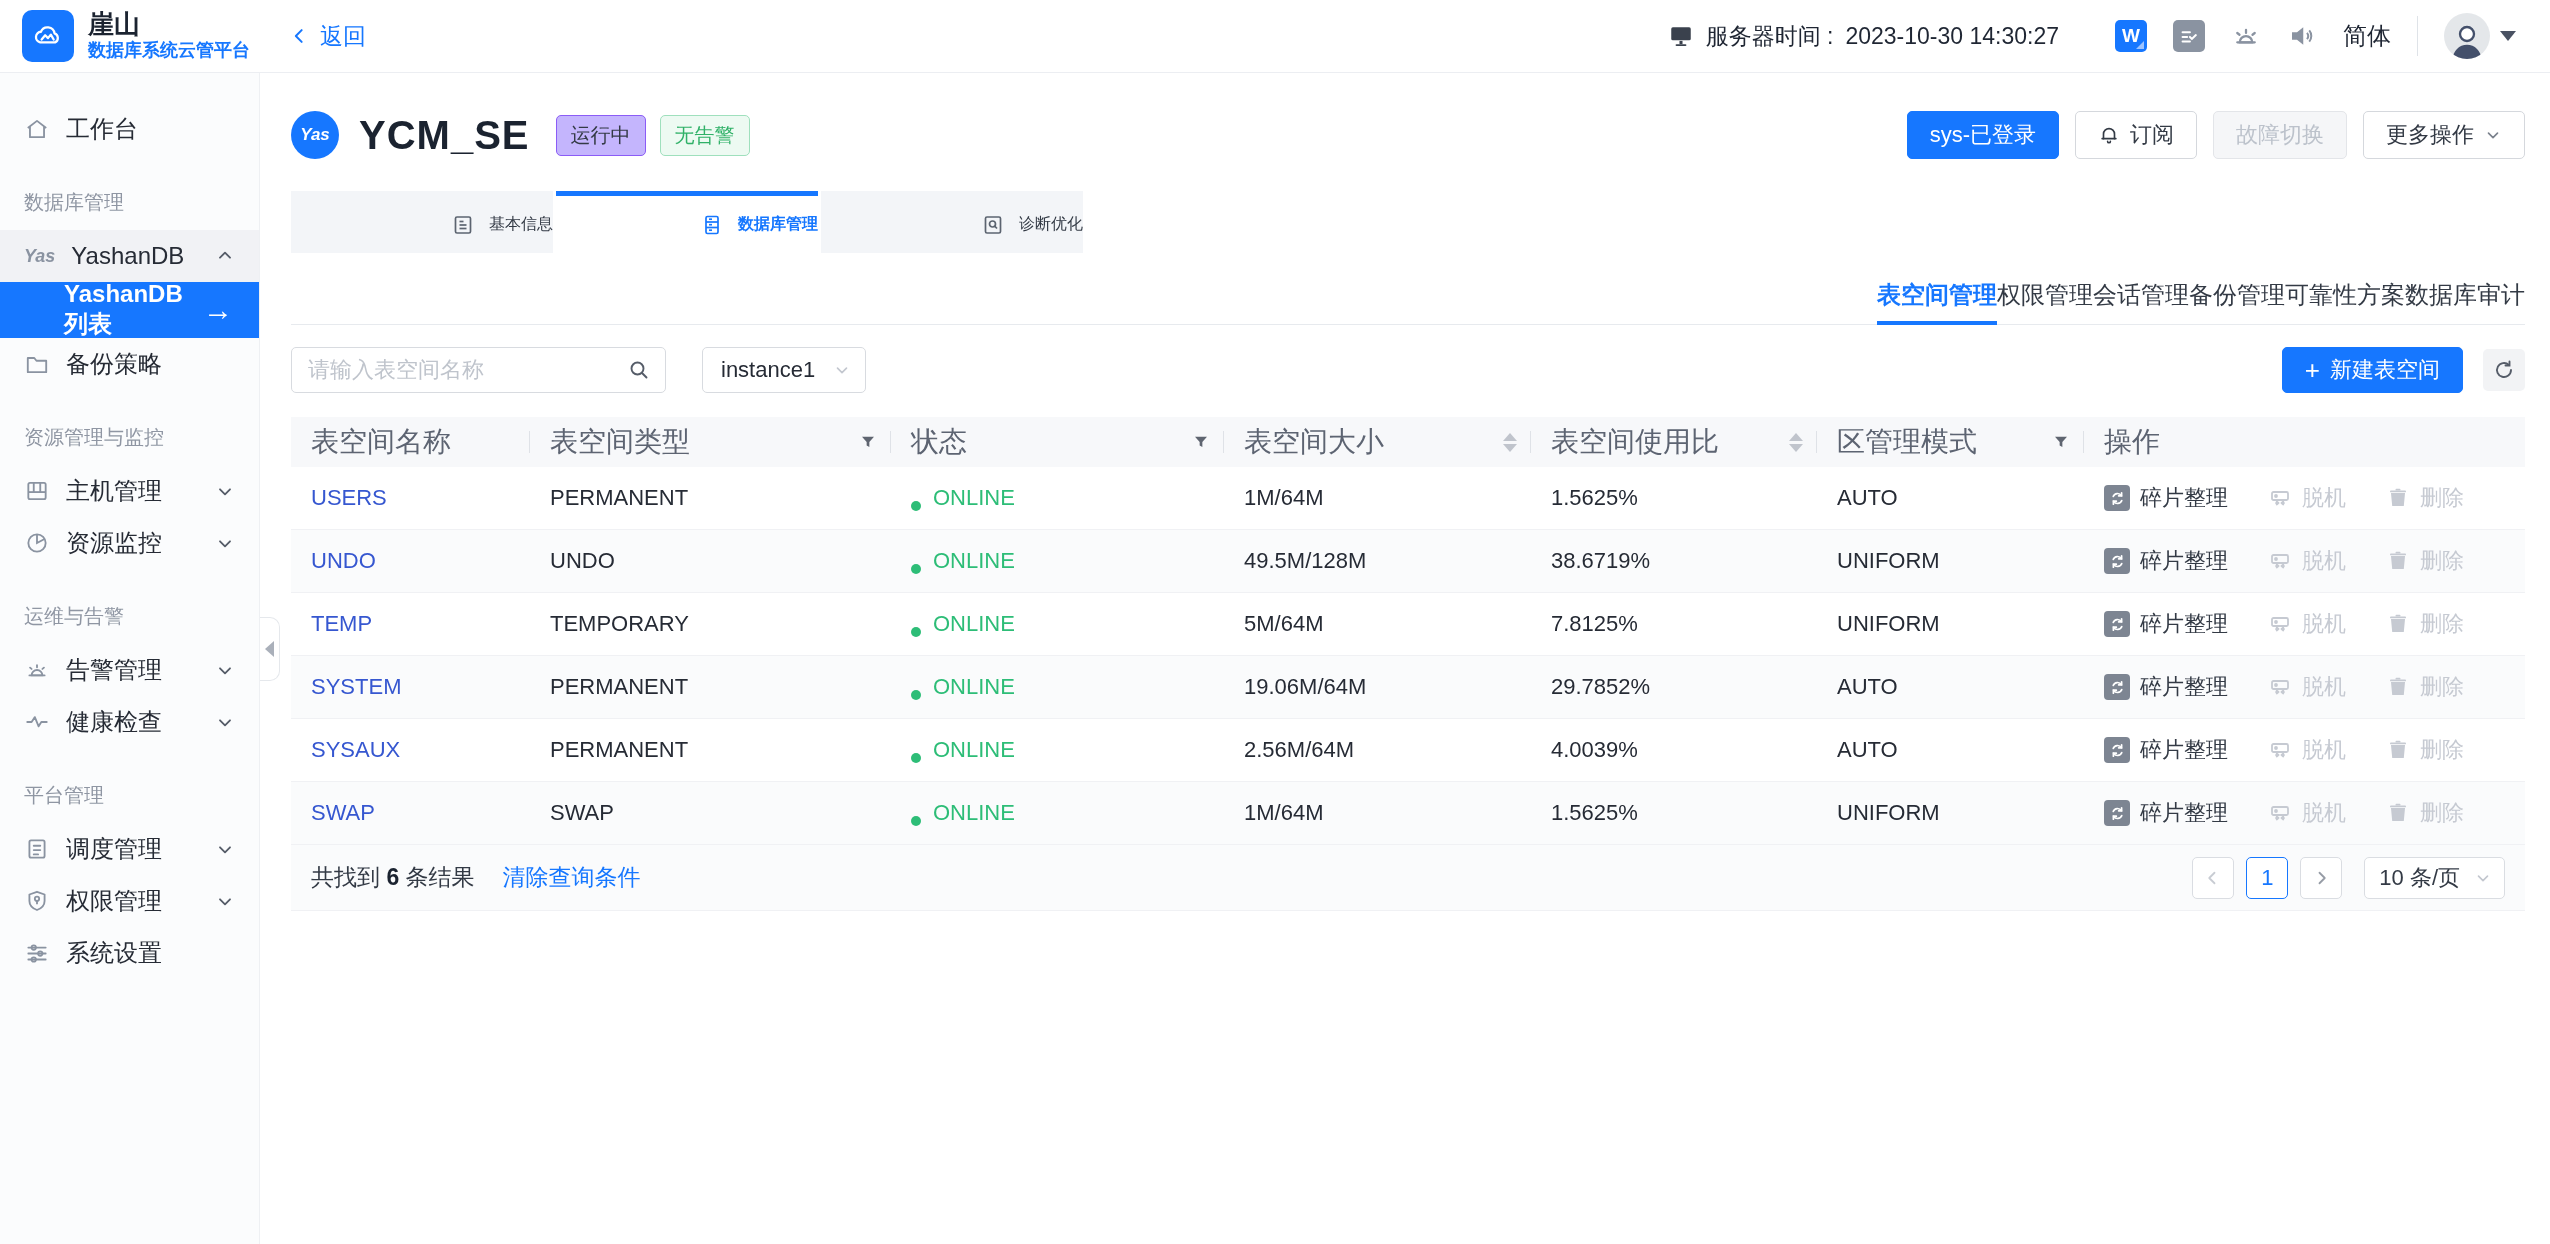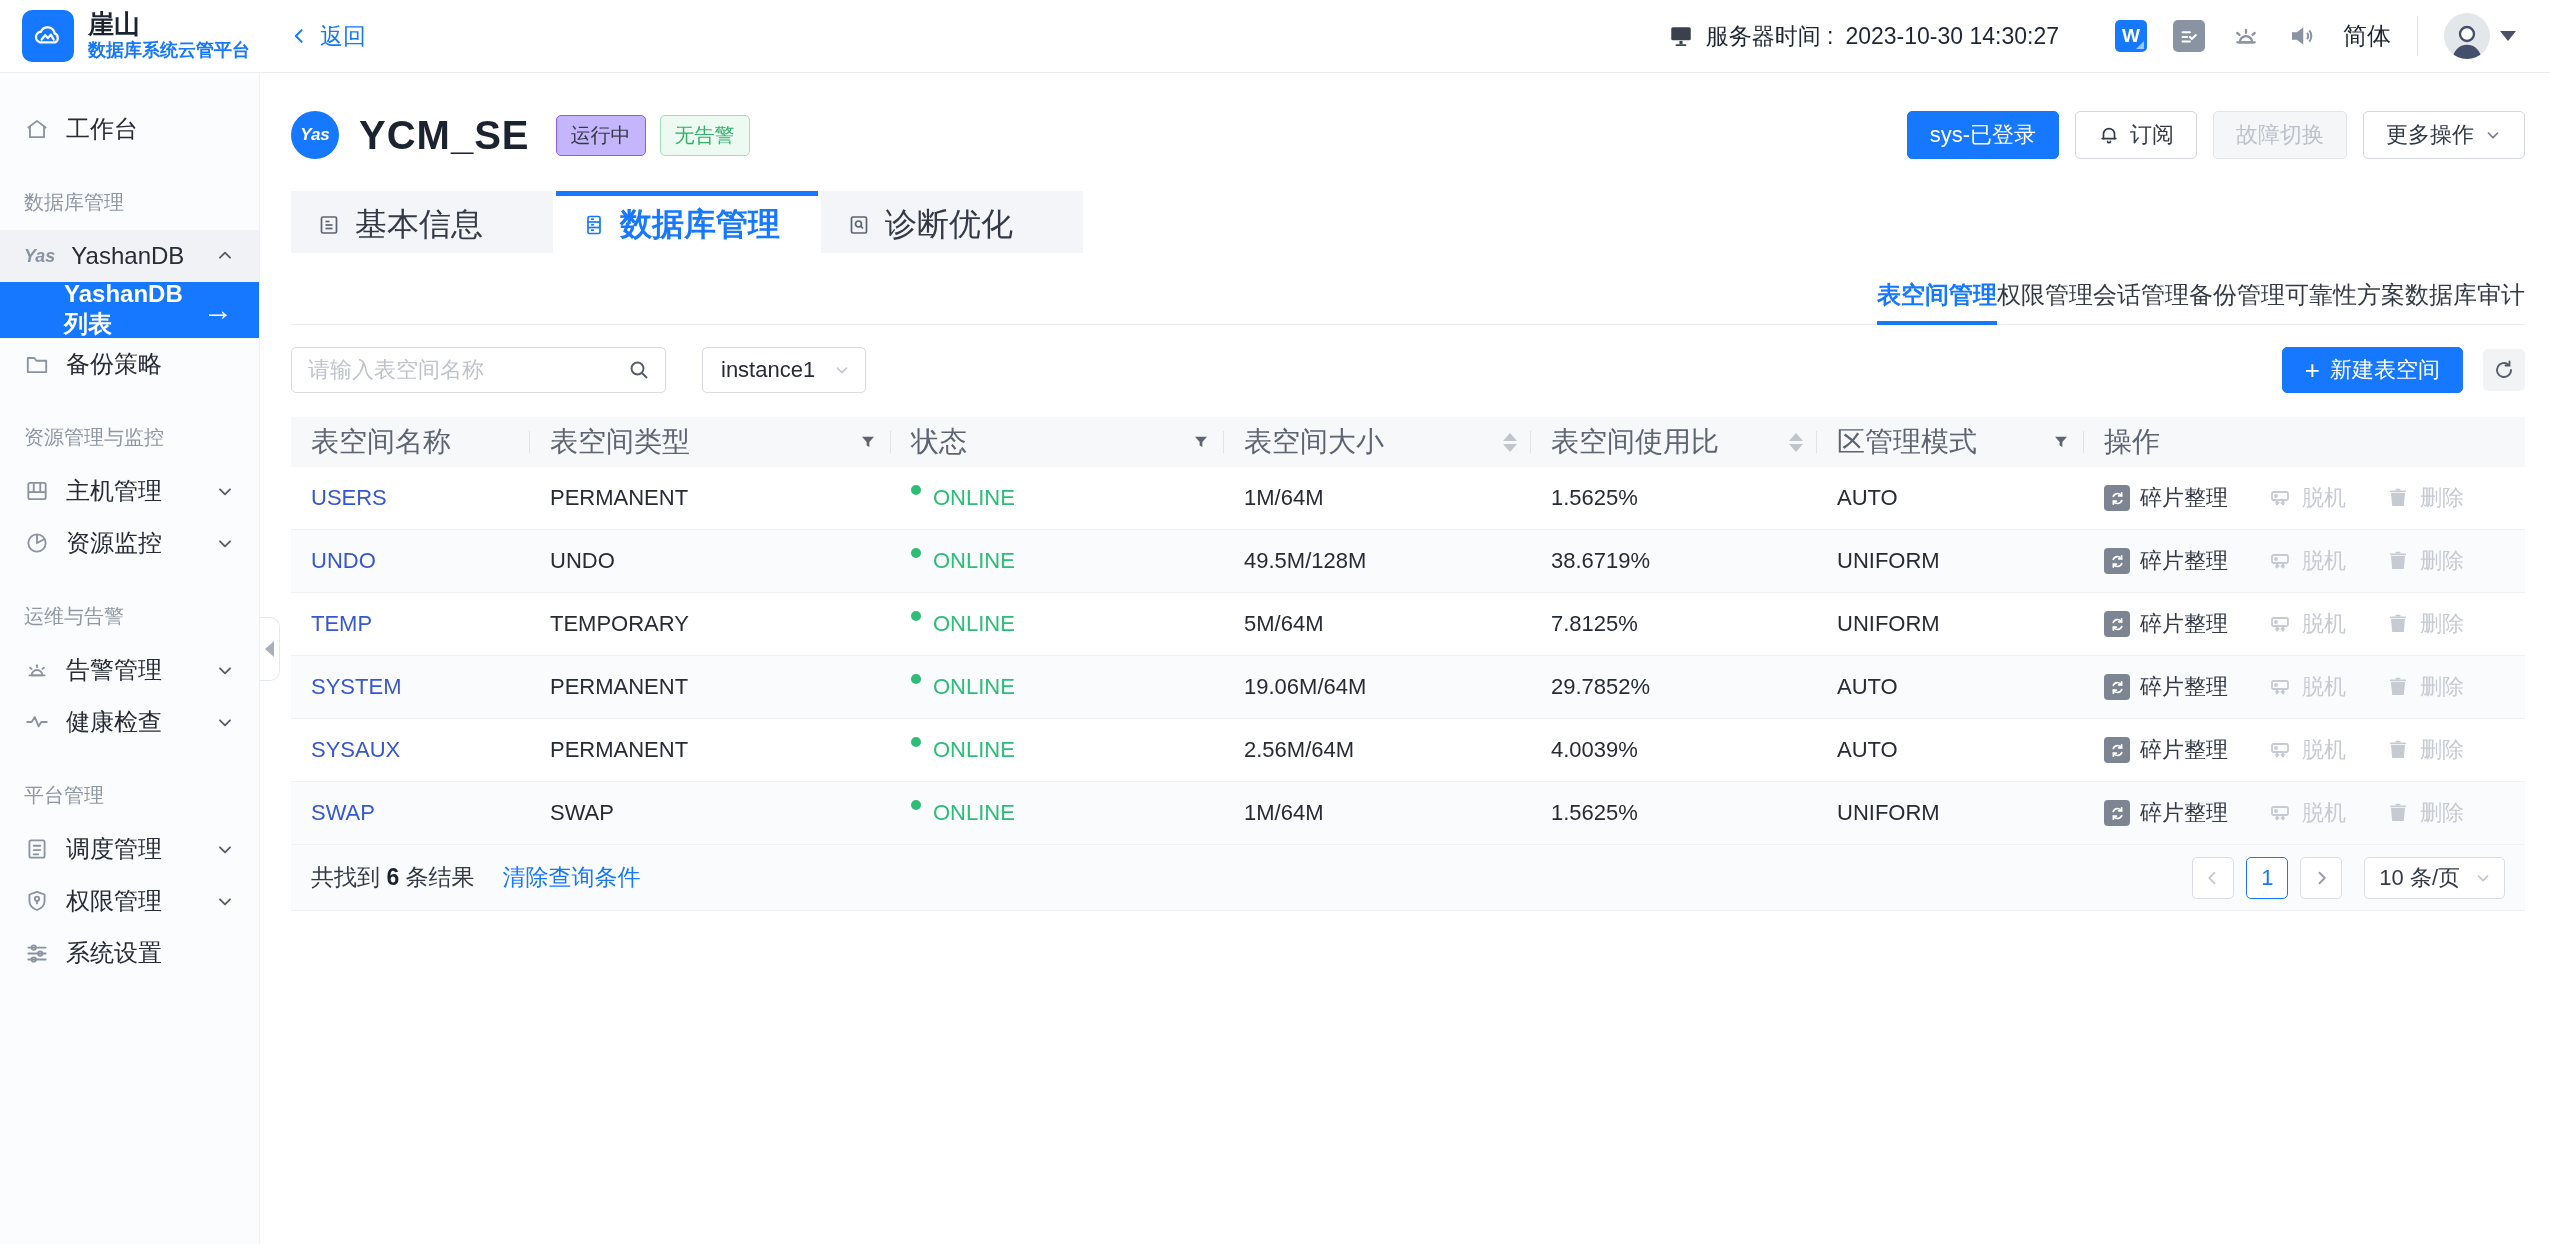--- a/index.html
+++ b/index.html
@@ -50,21 +50,21 @@
   .badge { font-size:20px; border-radius:5px; padding:6px 14px; margin-right:14px; }
   .badge.run { border:1px solid #8b5cf6; background:#c4b5fd; color:#333a45; }
   .badge.ok { border:1px solid #9fe0bd; background:#edfaf2; color:#30b168; }
   .head-btns { margin-left:auto; display:flex; align-items:center; gap:16px; }
   .btn { height:48px; border-radius:5px; font-size:22px; display:flex; align-items:center; justify-content:center; gap:10px; padding:0 22px; cursor:pointer; border:1px solid #d5d8dd; background:#fff; color:#333a45; }
   .btn.primary { background:#1677ff; border-color:#1677ff; color:#fff; }
   .btn.disabled { background:#f5f6f8; border-color:#e3e5e9; color:#bcc2cb; cursor:not-allowed; }
 
   
   .tabs { margin-top:24px; display:flex; gap:3px; height:62px; }
-  .tab { width:262px; height:62px; background:#f3f5f8; display:flex; align-items:center; gap:14px; padding-left:26px; font-size:32px; color:#333a45; cursor:pointer; border-top:5px solid transparent; }
+  .tab { width:262px; height:62px; background:#f3f5f8; display:flex; align-items:center; gap:14px; padding-left:26px; font-size:16px; color:#333a45; cursor:pointer; border-top:5px solid transparent;justify-content:flex-end; }
   .tab .ic { color:#5c6470; display:flex; }
   .tab.active { background:#fff; border-top:5px solid #1677ff; color:#1677ff; font-weight:bold; }
   .tab.active .ic { color:#1677ff; }
 
   
   .subtabs { display:flex; border-bottom:1px solid #e7eaee; padding:26px 0 0 2px; height:72px;justify-content:flex-end; }
   .subtab { font-size:24px; color:#333a45; padding-bottom:18px; cursor:pointer; position:relative; }
   .subtab.active { color:#1677ff; font-weight:bold; }
   .subtab.active::after { content:""; position:absolute; left:0; right:0; bottom:-1px; height:4px; background:#1677ff; }
 
@@ -83,21 +83,21 @@
   .table { margin-top:24px; }
   .thead { display:flex; height:50px; background:#f7f8fa; align-items:center; font-size:28px; color:#5d6472; }
   .th { display:flex; align-items:center; height:26px; padding-left:20px; position:relative; }
   .th .fico { margin-left:auto; margin-right:14px; color:#5f6570; display:flex; cursor:pointer; }
   .th .sico { margin-left:auto; margin-right:14px; display:flex; flex-direction:column; gap:3px; cursor:pointer; }
   .th:not(.c7)::after { content:""; position:absolute; right:0; top:2px; bottom:2px; width:1px; background:#dfe2e7; }
   .c1{width:239px;flex:none;} .c2{width:361px;flex:none;} .c3{width:333px;flex:none;}
   .c4{width:307px;flex:none;} .c5{width:286px;flex:none;} .c6{width:267px;flex:none;} .c7{flex:1;}
   .trow { display:flex; height:63px; align-items:center; border-bottom:1px solid #f0f1f4; font-size:22px; background:#fff; }
   .trow.striped { background:#fafbfc; }
-  .td { padding-left:20px; display:flex; align-items:flex-start; }
+  .td { padding-left:20px; display:flex; align-items:flex-end; }
   .tlink { color:#3657d0; cursor:pointer; text-decoration:none; }
   .dot { width:10px; height:10px; border-radius:50%; background:#2dbd77; margin-right:12px; }
   .status { color:#2dbd77; }
   .act { display:flex; align-items:center; gap:10px; font-size:22px; color:#333a45; cursor:pointer; margin-right:40px; }
   .act .defrag-ic { width:26px; height:26px; border-radius:4px; background:#7d8592; color:#fff; display:flex; align-items:center; justify-content:center; }
   .act.disabled { color:#c6cad2; cursor:not-allowed; }
   .act.disabled .ic { color:#c6cad2; display:flex; }
 
   
   .footerbar { height:66px; background:#fafbfc; border-bottom:1px solid #f0f1f4; display:flex; align-items:center; padding:0 20px; font-size:23px; }

